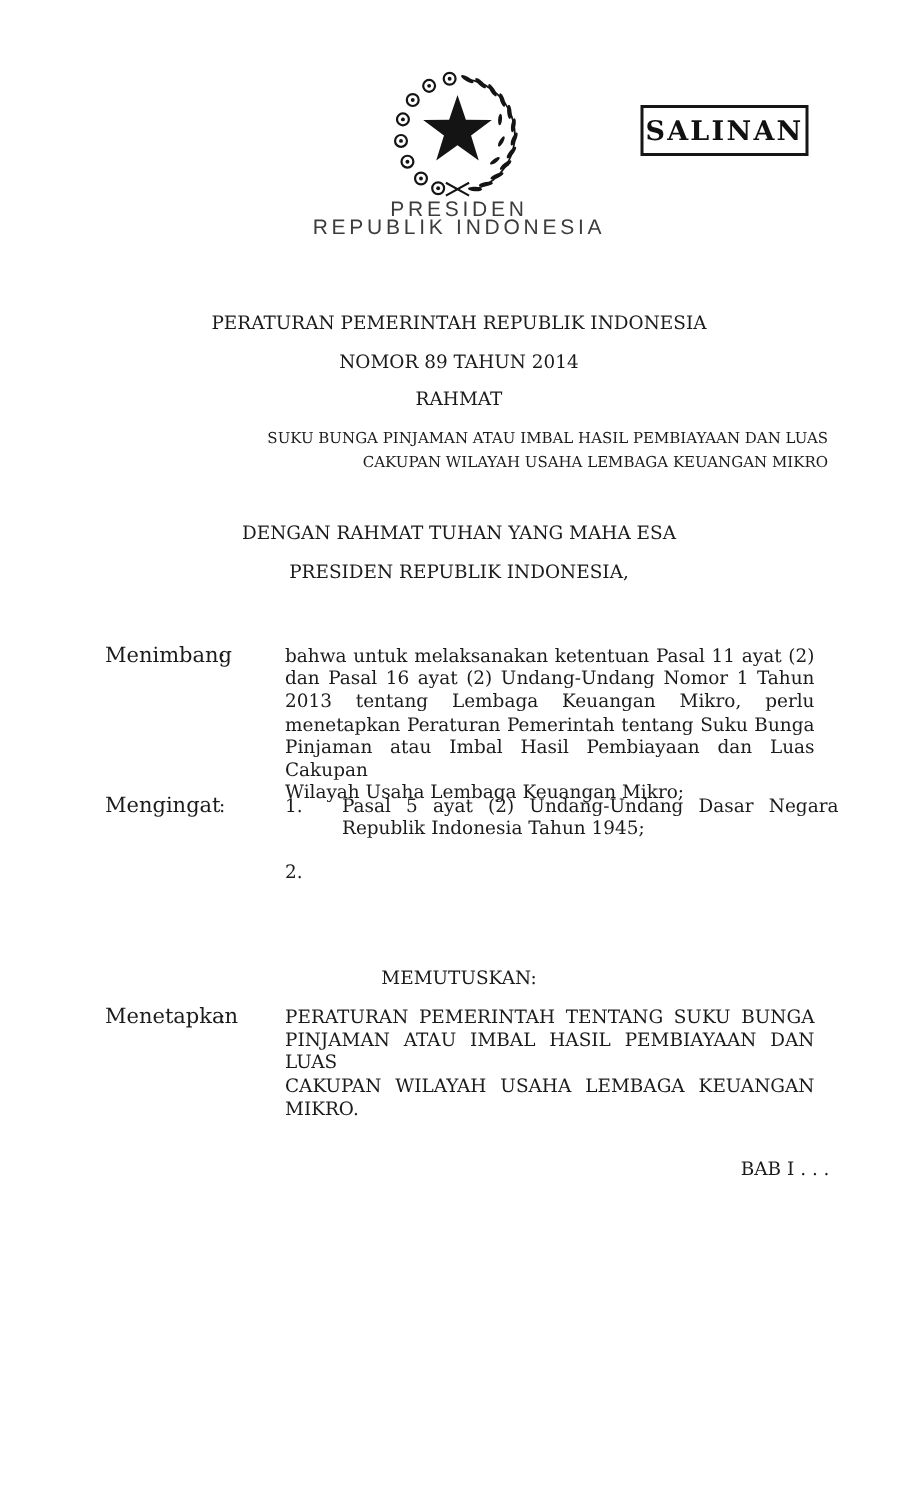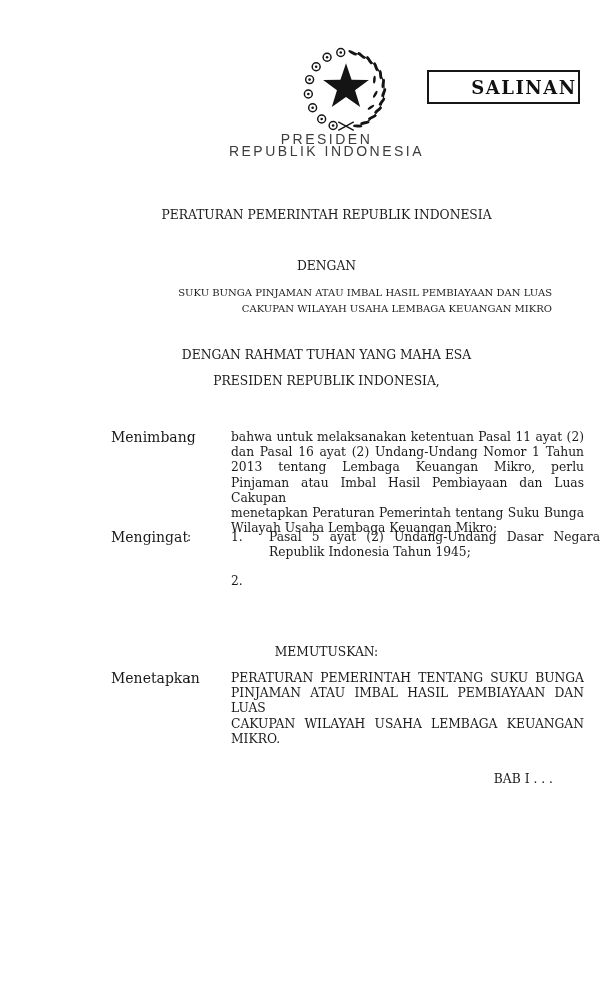--- a/index.html
+++ b/index.html
@@ -4,21 +4,21 @@
 <style>
   html,body { margin:0; padding:0; background:#ffffff; }
   .page {
     position:relative;
     width:612px; height:1008px;
     background:#ffffff;
     overflow:hidden;
     font-family:"DejaVu Serif","Liberation Serif",serif;
     color:#1b1b1b;
   }
-  .abs { position:absolute;padding-left:41px; }
+  .abs { position:absolute; }
 
   
   .emblem { left:262px; top:46px; width:86px; height:88px; }
   .letterhead {
     left:0; right:0; top:133px;
     text-align:center;
     font-family:"Liberation Sans","DejaVu Sans",sans-serif;
     font-size:14px; line-height:12px;
     letter-spacing:2.5px; color:#3c3c3c;
     white-space:nowrap;
@@ -115,37 +115,38 @@
   <div class="abs stamp-box">
     <span class="stamp-text">SALINAN</span>
   </div>
 
   <div class="abs letterhead">
     <div>PRESIDEN</div>
     <div>REPUBLIK INDONESIA</div>
   </div>
 
   <div class="abs cline t1">PERATURAN PEMERINTAH REPUBLIK INDONESIA</div>
-  <div class="abs cline t3">DENGAN</div>
+  <div class="abs cline t2">NOMOR 89 TAHUN 2014</div>
+  <div class="abs cline t3">RAHMAT</div>
   <div class="abs tsubject">
     <div>SUKU BUNGA PINJAMAN ATAU IMBAL HASIL PEMBIAYAAN DAN LUAS</div>
     <div>CAKUPAN WILAYAH USAHA LEMBAGA KEUANGAN MIKRO</div>
   </div>
 
   <div class="abs cline inv">DENGAN RAHMAT TUHAN YANG MAHA ESA</div>
   <div class="abs cline auth">PRESIDEN REPUBLIK INDONESIA,</div>
 
   <div class="abs rowlabel" style="top:430px">Menimbang</div>
   <div class="abs rowcolon" style="top:430px">:</div>
   <div class="abs rowbody" style="top:430px">
       <div class="jline">bahwa untuk melaksanakan ketentuan Pasal 11 ayat (2)</div>
       <div class="jline">dan Pasal 16 ayat (2) Undang-Undang Nomor 1 Tahun</div>
       <div class="jline">2013 tentang Lembaga Keuangan Mikro, perlu</div>
+      <div class="jline">menetapkan Peraturan Pemerintah tentang Suku Bunga</div>
       <div class="jline">Pinjaman atau Imbal Hasil Pembiayaan dan Luas Cakupan</div>
-      <div class="jline">menetapkan Peraturan Pemerintah tentang Suku Bunga</div>
       <div class="jline">Wilayah Usaha Lembaga Keuangan Mikro;</div>
     </div>
 
   <div class="abs rowlabel" style="top:530px">Mengingat</div>
   <div class="abs rowcolon" style="top:530px">:</div>
 
   <div class="abs list-num" style="top:530px">1.</div>
   <div class="abs list-body" style="top:530px">
       <div class="jline">Pasal 5 ayat (2) Undang-Undang Dasar Negara</div>
       <div class="jline">Republik Indonesia Tahun 1945;</div>

